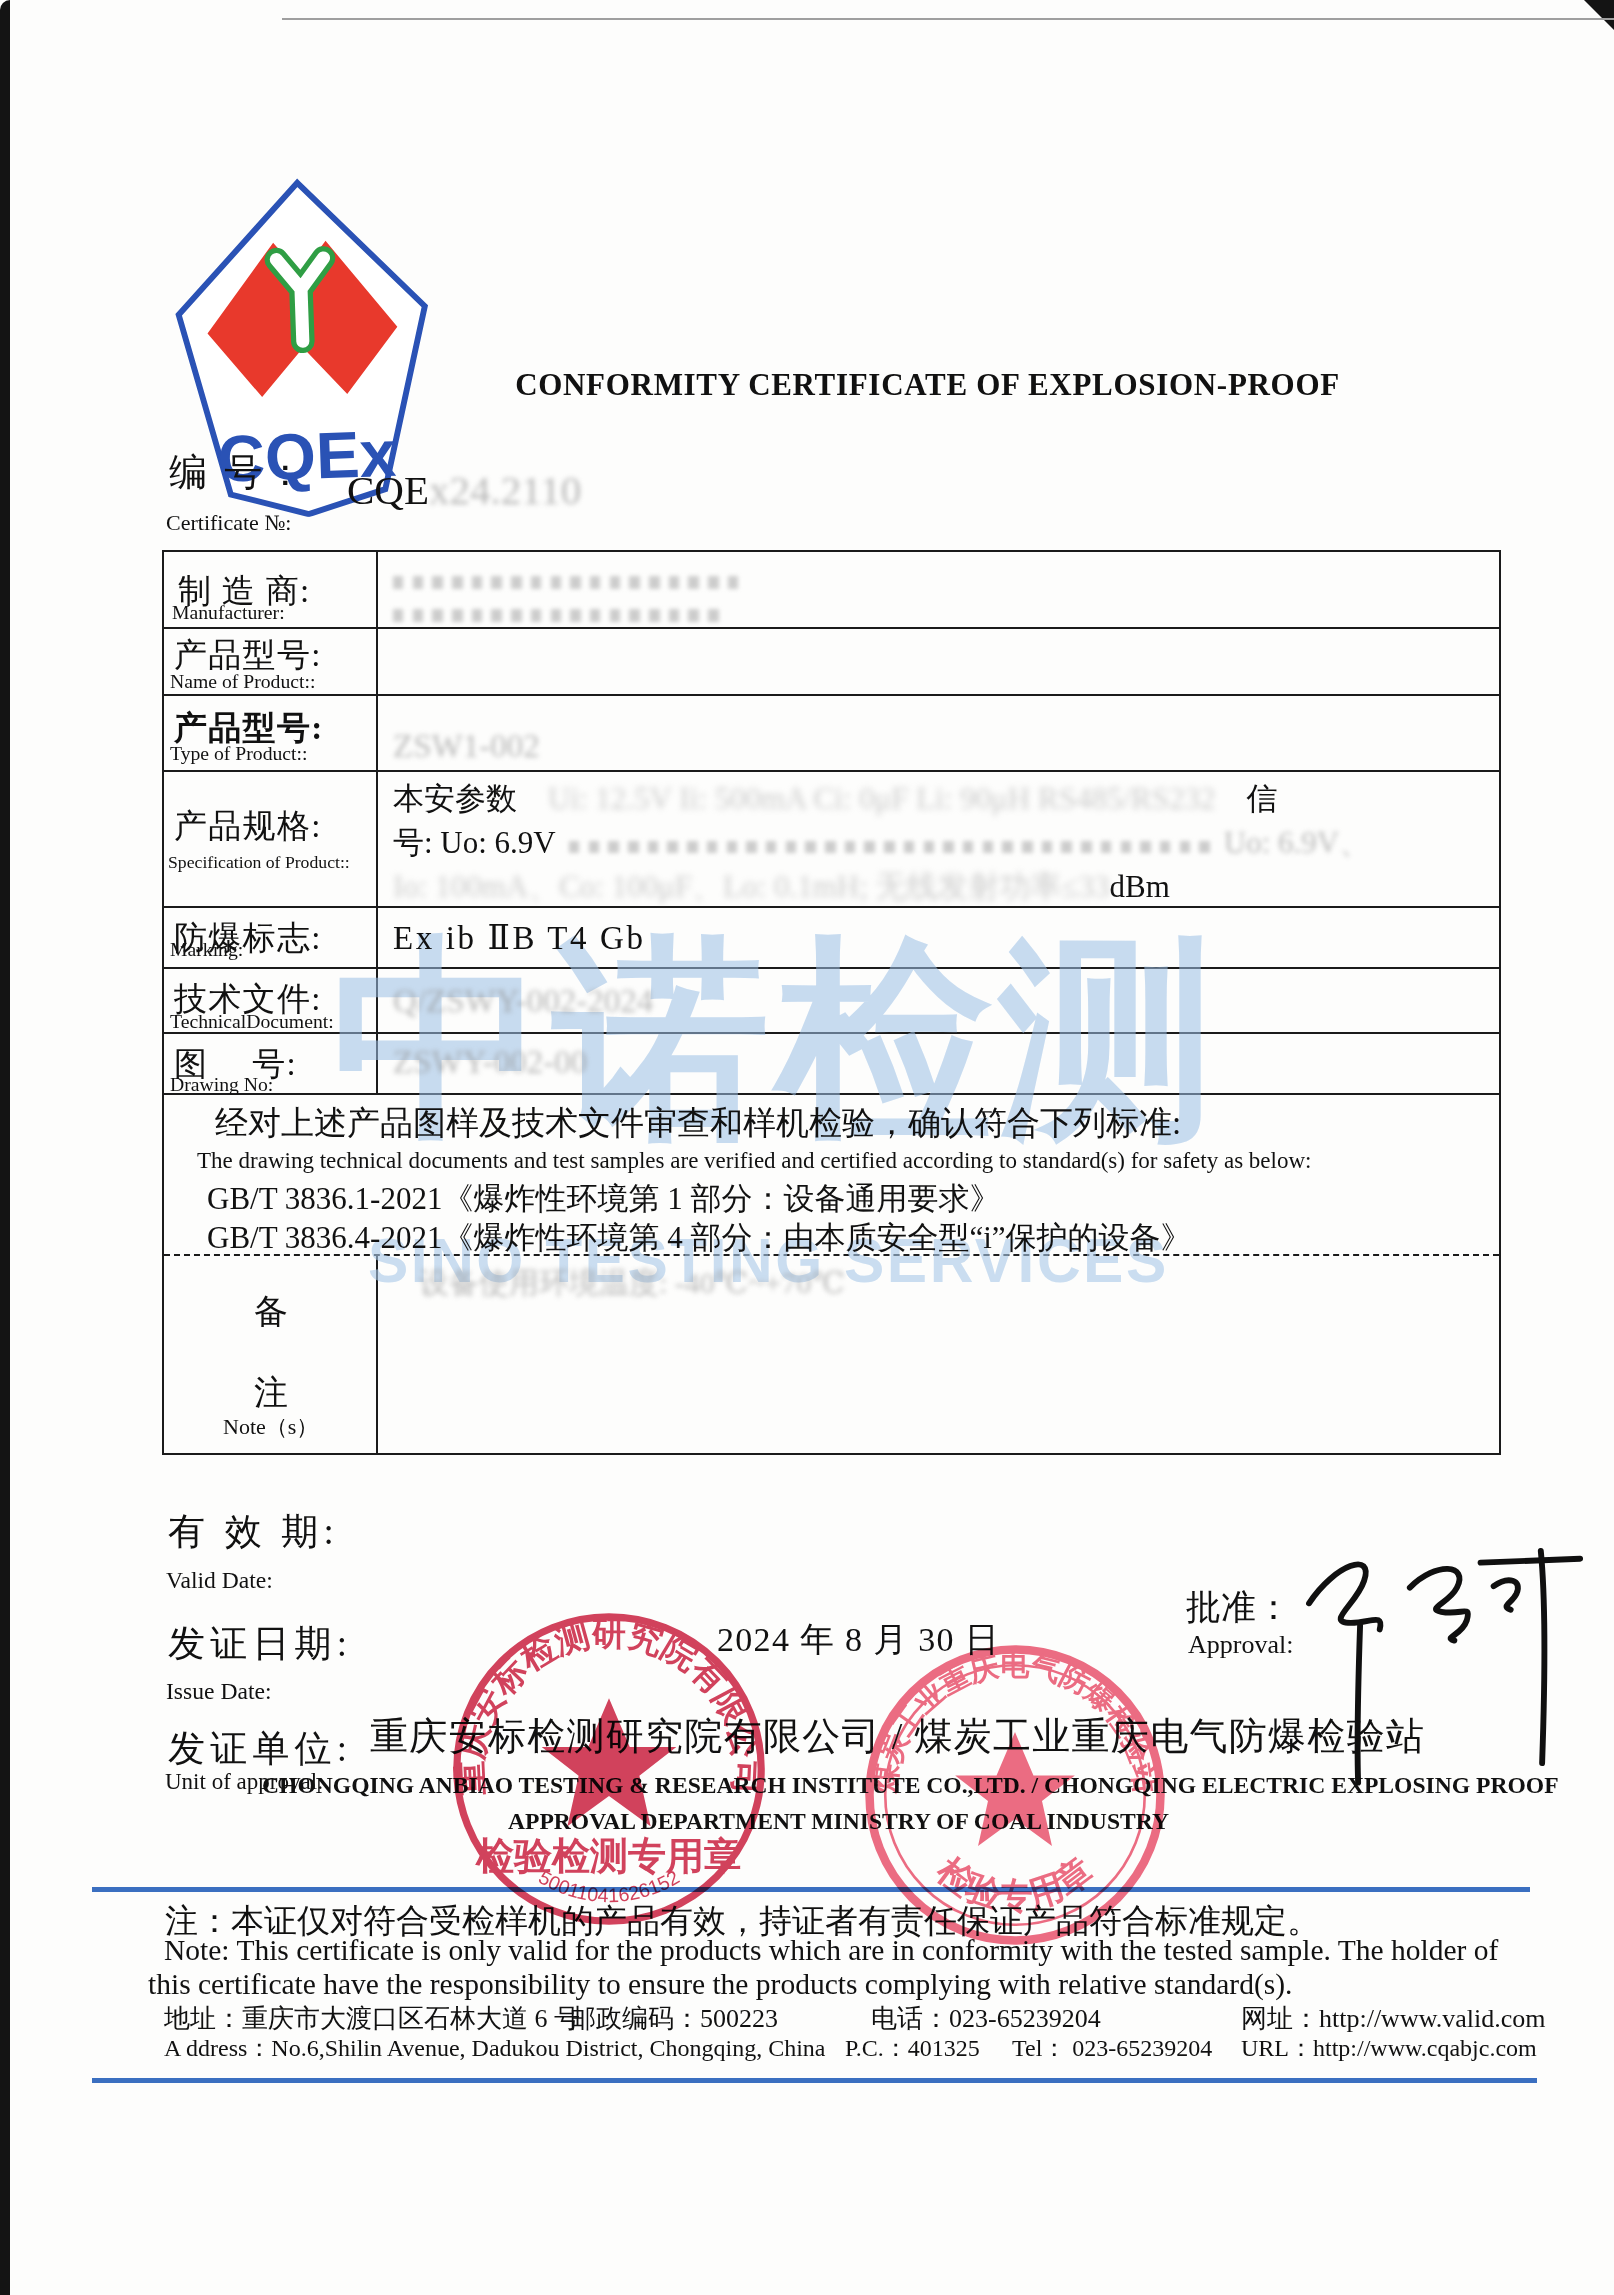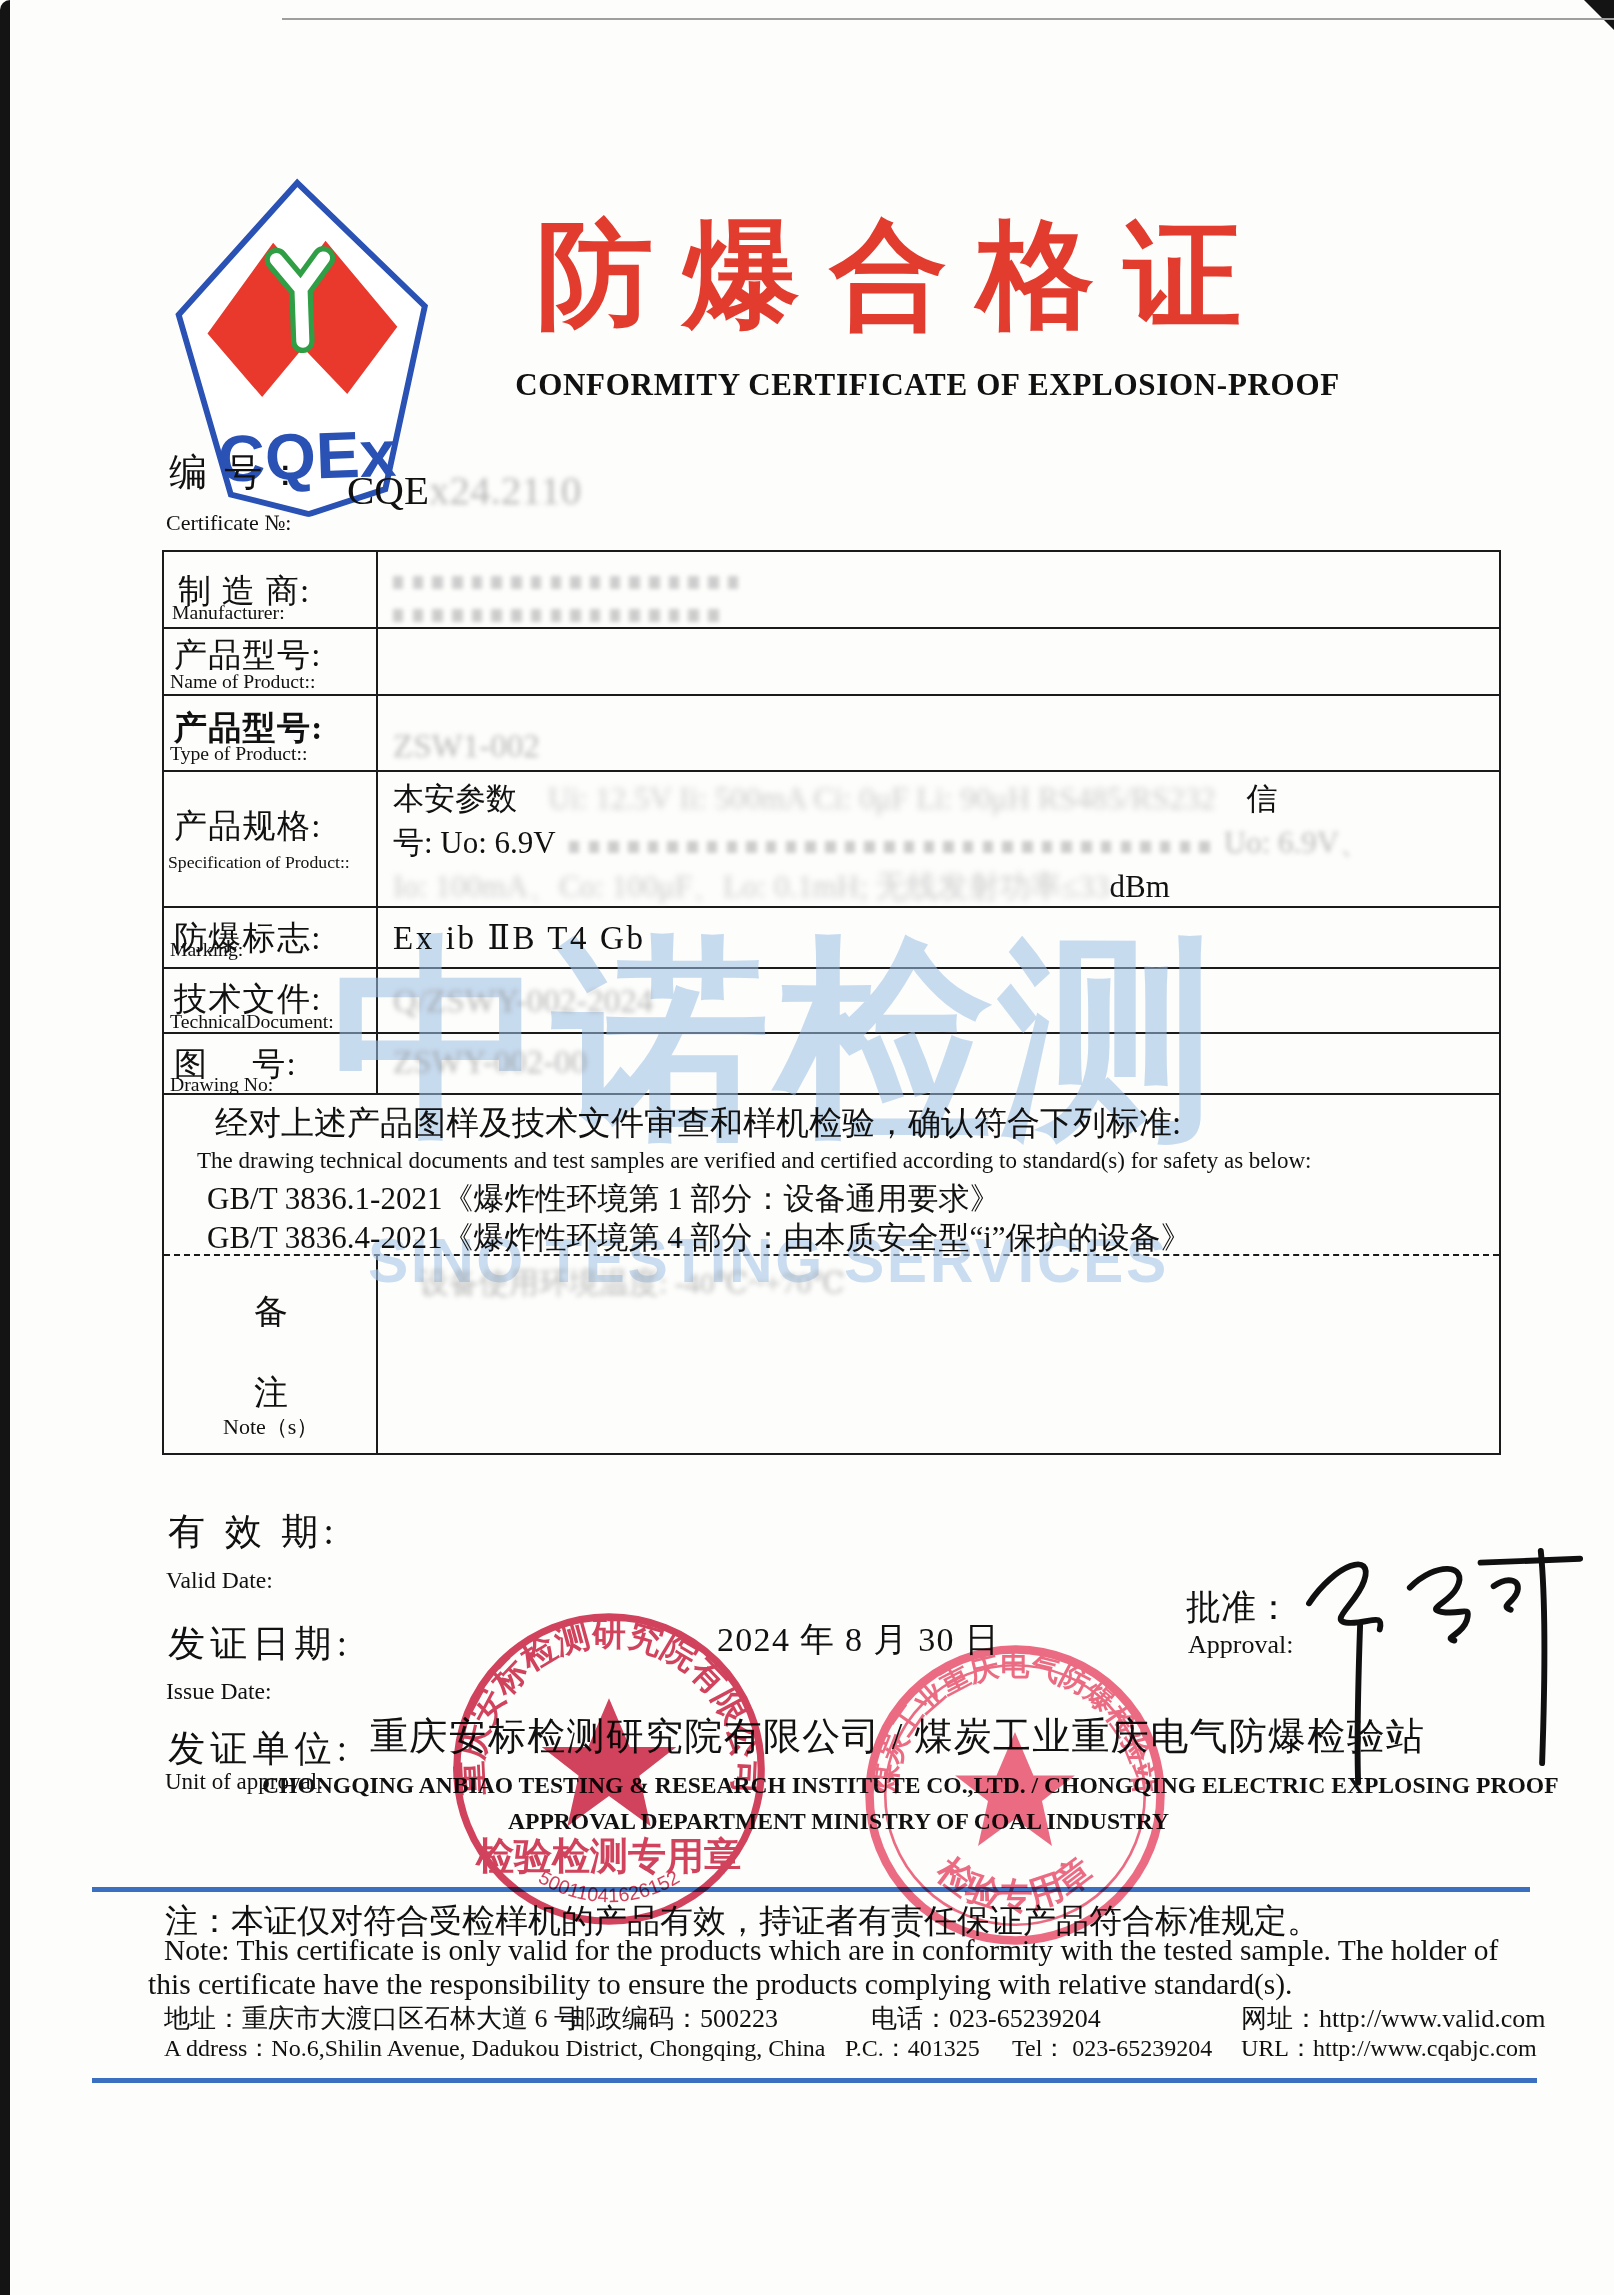--- a/index.html
+++ b/index.html
@@ -57,21 +57,20 @@
   <div class="abs" style="left:172px;top:176px;">
     <svg width="262" height="341" viewBox="0 0 400 520" style="transform:rotate(-2deg);">
       <path d="M200,10 L388,205 L318,482 L200,516 L82,482 L12,205 Z" fill="#ffffff" stroke="#2a52b5" stroke-width="9"></path>
       <path d="M55,235 L160,100 L200,150 L240,100 L345,235 L265,335 L200,262 L135,335 Z" fill="#e8392c"></path>
       <path d="M164,126 L200,172 L236,126 M200,172 L200,252" fill="none" stroke="#2f9e44" stroke-width="36" stroke-linecap="round"></path>
       <path d="M164,126 L200,172 L236,126 M200,172 L200,252" fill="none" stroke="#ffffff" stroke-width="20" stroke-linecap="round"></path>
       <text x="200" y="462" text-anchor="middle" font-family="Liberation Sans, DejaVu Sans, sans-serif" font-size="100" font-weight="bold" fill="#2a52b5">CQEx</text>
     </svg>
   </div>
 
-  <div class="abs title-cn" style="left:536px;top:197px;">防爆合格证</div>
   <div class="abs title-en" style="left:459px;top:367px;width:937px;">CONFORMITY CERTIFICATE OF EXPLOSION-PROOF</div>
 
   <div class="abs certlabel" style="left:169px;top:447px;">编 号：</div>
   <div class="abs certval" style="left:347px;top:466px;"><span>CQE</span><span class="ghost">x24.2110</span></div>
   <div class="abs sublabel" style="left:166px;top:510px;">Certificate №:</div>
 
   <div class="abs wm-cn" style="left:331px;top:897px;">中诺检测</div>
   <div class="abs wm-en" style="left:368px;top:1224px;">SINO TESTING SERVICES</div>
 
   <div class="tbl">

